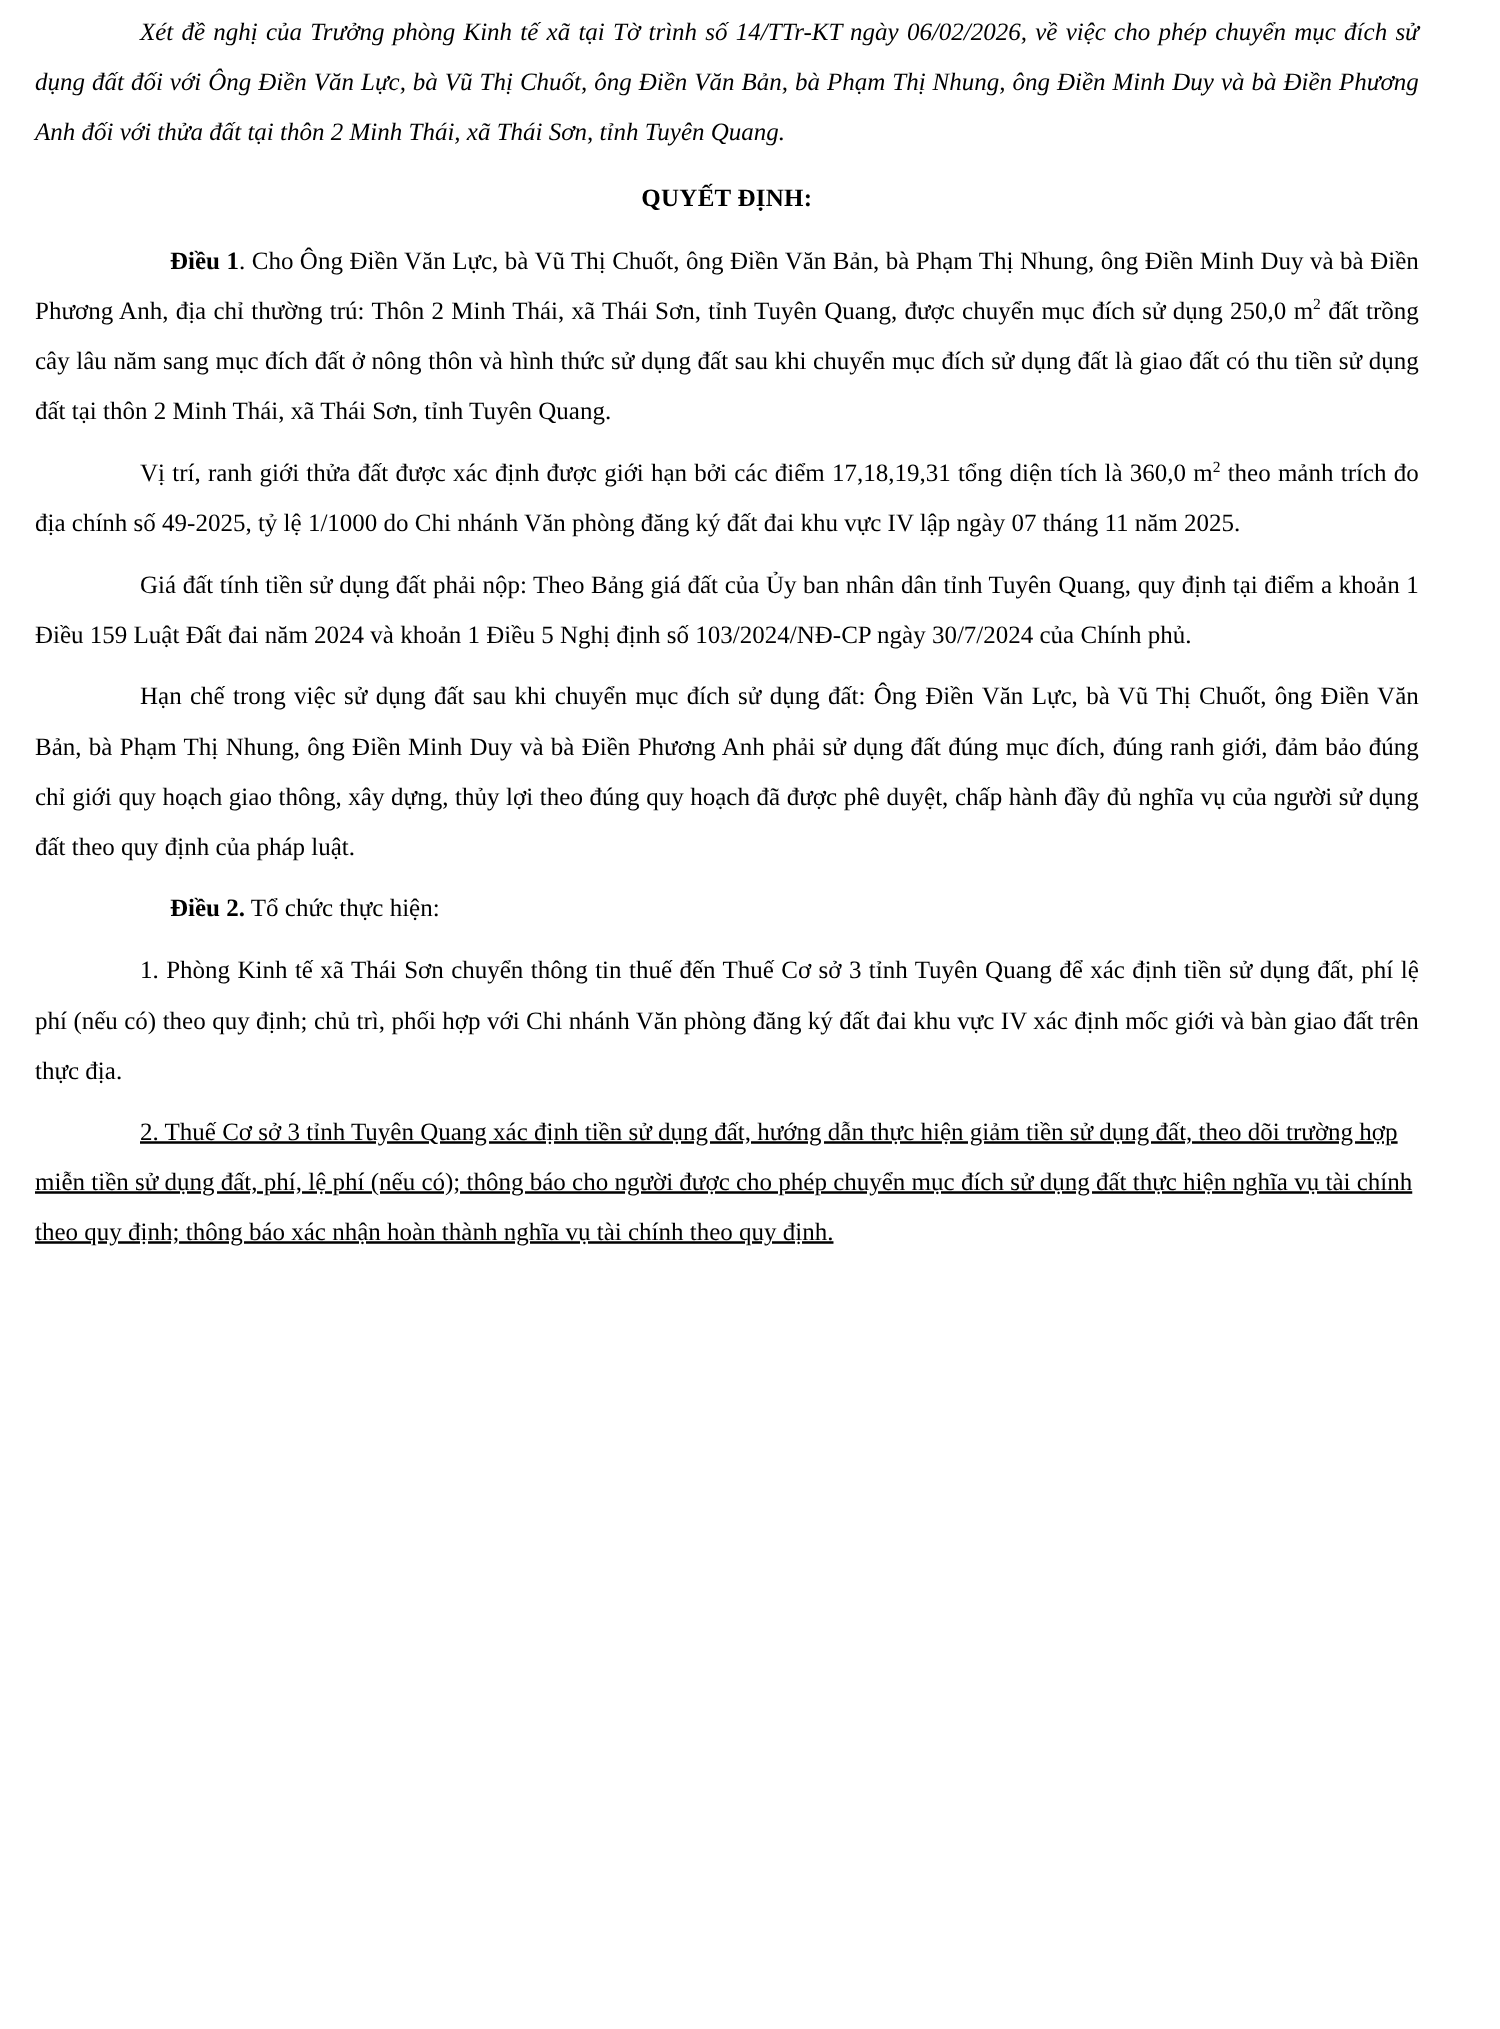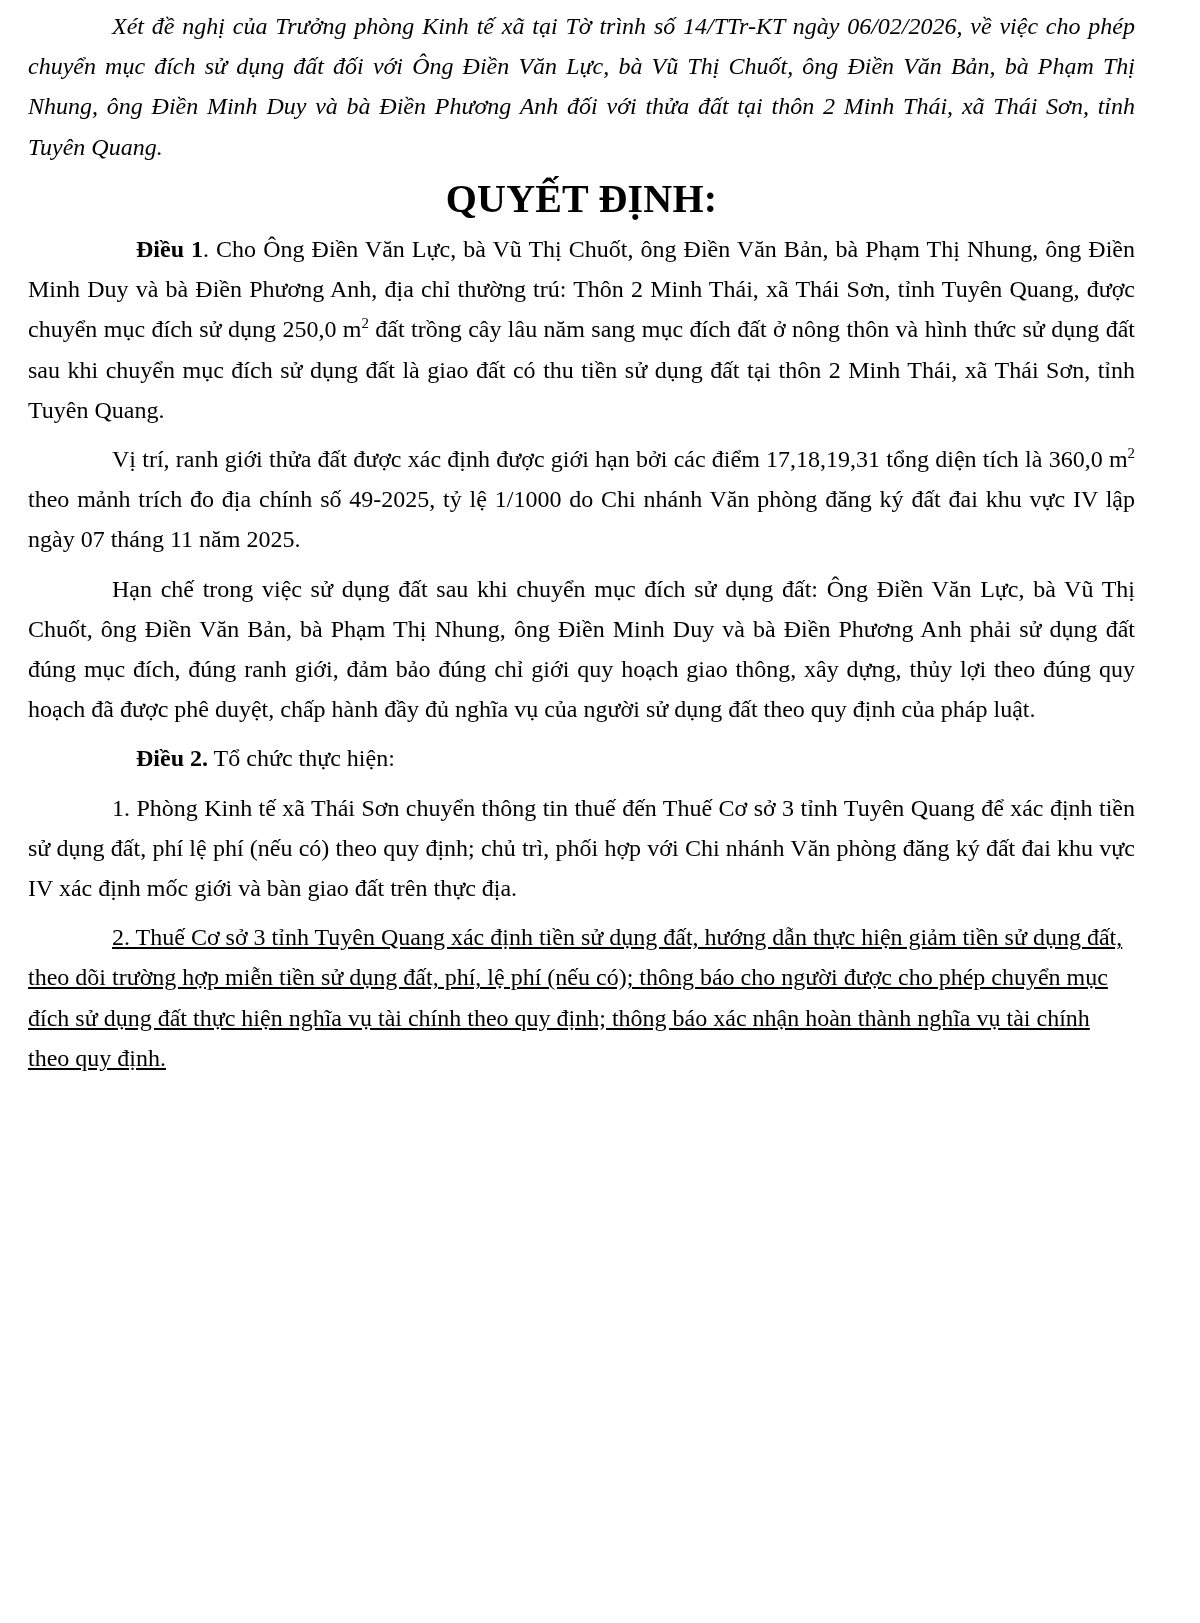--- a/index.html
+++ b/index.html
@@ -15,36 +15,36 @@
     overflow: hidden;
   }
   .page {
     width: 1200px;
     height: 1623px;
     box-sizing: border-box;
     padding: 6px 65px 0 28px;
     position: relative;
   }
   .para {
-    font-size: 24px;
+    font-size: 20px;
     line-height: 40.2px;
     text-align: justify;
     text-justify: inter-word;
     margin: 0;
     padding: 0;
     hyphens: none;
   }
   .indent {
     text-indent: 84px;
   }
   .gap {
     margin-top: 9px;
   }
   .heading {
-    font-size: 40px;
+    font-size: 20px;
     line-height: 40.2px;
     font-weight: bold;
     text-align: center;
     margin: 12px 0 10px 0;
     letter-spacing: 0.2px;
   }
   .italic {
     font-style: italic;
   }
   .bold {
@@ -68,20 +68,21 @@
 
   <p class="para indent italic">Xét đề nghị của Trưởng phòng Kinh tế xã tại Tờ trình số 14/TTr-KT ngày 06/02/2026, về việc cho phép chuyển mục đích sử dụng đất đối với Ông Điền Văn Lực, bà Vũ Thị Chuốt, ông Điền Văn Bản, bà Phạm Thị Nhung, ông Điền Minh Duy và bà Điền Phương Anh đối với thửa đất tại thôn 2 Minh Thái, xã Thái Sơn, tỉnh Tuyên Quang.</p>
 
   <div class="heading">QUYẾT ĐỊNH:</div>
 
   <p class="para indent"><span class="bold">Điều 1</span><span>. Cho Ông Điền Văn Lực, bà Vũ Thị Chuốt, ông Điền Văn Bản, bà Phạm Thị Nhung, ông Điền Minh Duy và bà Điền Phương Anh, địa chỉ thường trú: Thôn 2 Minh Thái, xã Thái Sơn, tỉnh Tuyên Quang, được chuyển mục đích sử dụng 250,0 m</span><sup>2</sup><span> đất trồng cây lâu năm sang mục đích đất ở nông thôn và hình thức sử dụng đất sau khi chuyển mục đích sử dụng đất là giao đất có thu tiền sử dụng đất tại thôn 2 Minh Thái, xã Thái Sơn, tỉnh Tuyên Quang.</span></p>
 
 
   <p class="para indent gap"><span>Vị trí, ranh giới thửa đất được xác định được giới hạn bởi các điểm 17,18,19,31 tổng diện tích là 360,0 m</span><sup>2</sup><span> theo mảnh trích đo địa chính số 49-2025, tỷ lệ 1/1000 do Chi nhánh Văn phòng đăng ký đất đai khu vực IV lập ngày 07 tháng 11 năm 2025.</span></p>
 
+  <p class="para indent gap">Giá đất tính tiền sử dụng đất phải nộp: Theo Bảng giá đất của Ủy ban nhân dân tỉnh Tuyên Quang, quy định tại điểm a khoản 1 Điều 159 Luật Đất đai năm 2024 và khoản 1 Điều 5 Nghị định số 103/2024/NĐ-CP ngày 30/7/2024 của Chính phủ.</p>
 
   <p class="para indent gap">Hạn chế trong việc sử dụng đất sau khi chuyển mục đích sử dụng đất: Ông Điền Văn Lực, bà Vũ Thị Chuốt, ông Điền Văn Bản, bà Phạm Thị Nhung, ông Điền Minh Duy và bà Điền Phương Anh phải sử dụng đất đúng mục đích, đúng ranh giới, đảm bảo đúng chỉ giới quy hoạch giao thông, xây dựng, thủy lợi theo đúng quy hoạch đã được phê duyệt, chấp hành đầy đủ nghĩa vụ của người sử dụng đất theo quy định của pháp luật.</p>
 
   <p class="para indent gap"><span class="bold">Điều 2.</span><span> Tổ chức thực hiện:</span></p>
 
   <p class="para indent gap">1. Phòng Kinh tế xã Thái Sơn chuyển thông tin thuế đến Thuế Cơ sở 3 tỉnh Tuyên Quang để xác định tiền sử dụng đất, phí lệ phí (nếu có) theo quy định; chủ trì, phối hợp với Chi nhánh Văn phòng đăng ký đất đai khu vực IV xác định mốc giới và bàn giao đất trên thực địa.</p>
 
   <p class="para indent gap">2. Thuế Cơ sở 3 tỉnh Tuyên Quang xác định tiền sử dụng đất, hướng dẫn thực hiện giảm tiền sử dụng đất, theo dõi trường hợp miễn tiền sử dụng đất, phí, lệ phí (nếu có); thông báo cho người được cho phép chuyển mục đích sử dụng đất thực hiện nghĩa vụ tài chính theo quy định; thông báo xác nhận hoàn thành nghĩa vụ tài chính theo quy định.</p>
 
 </div>

